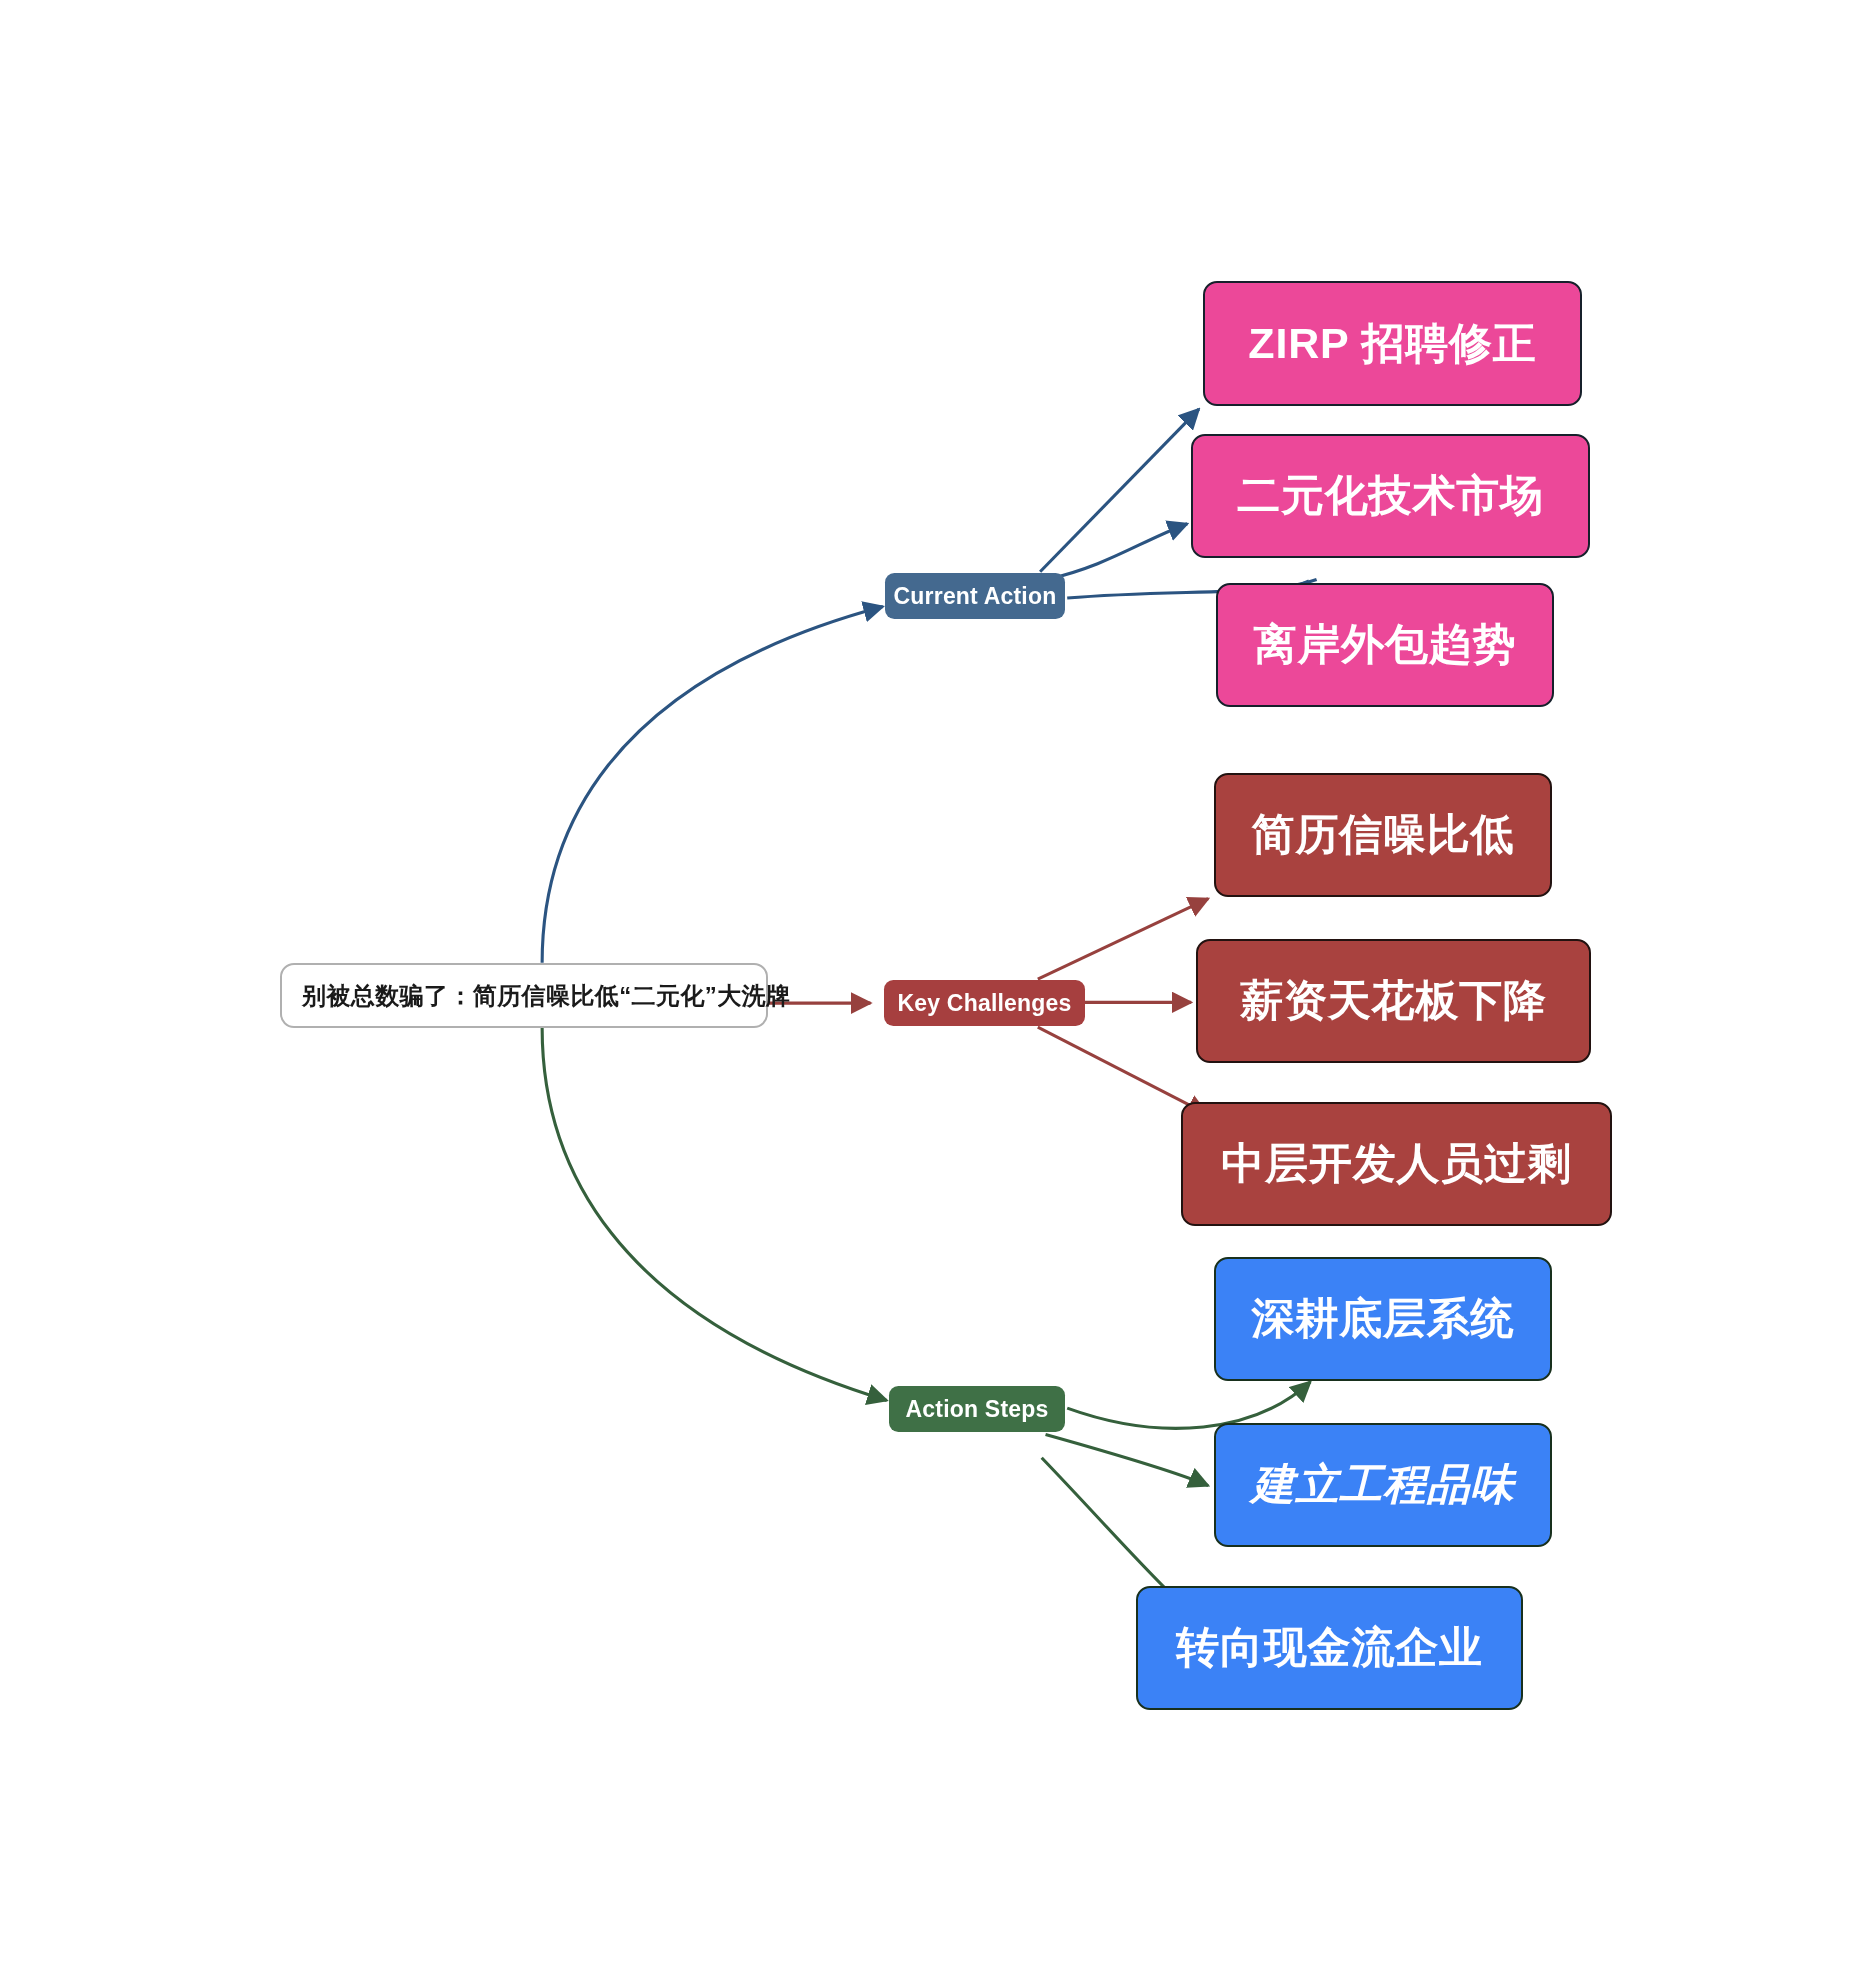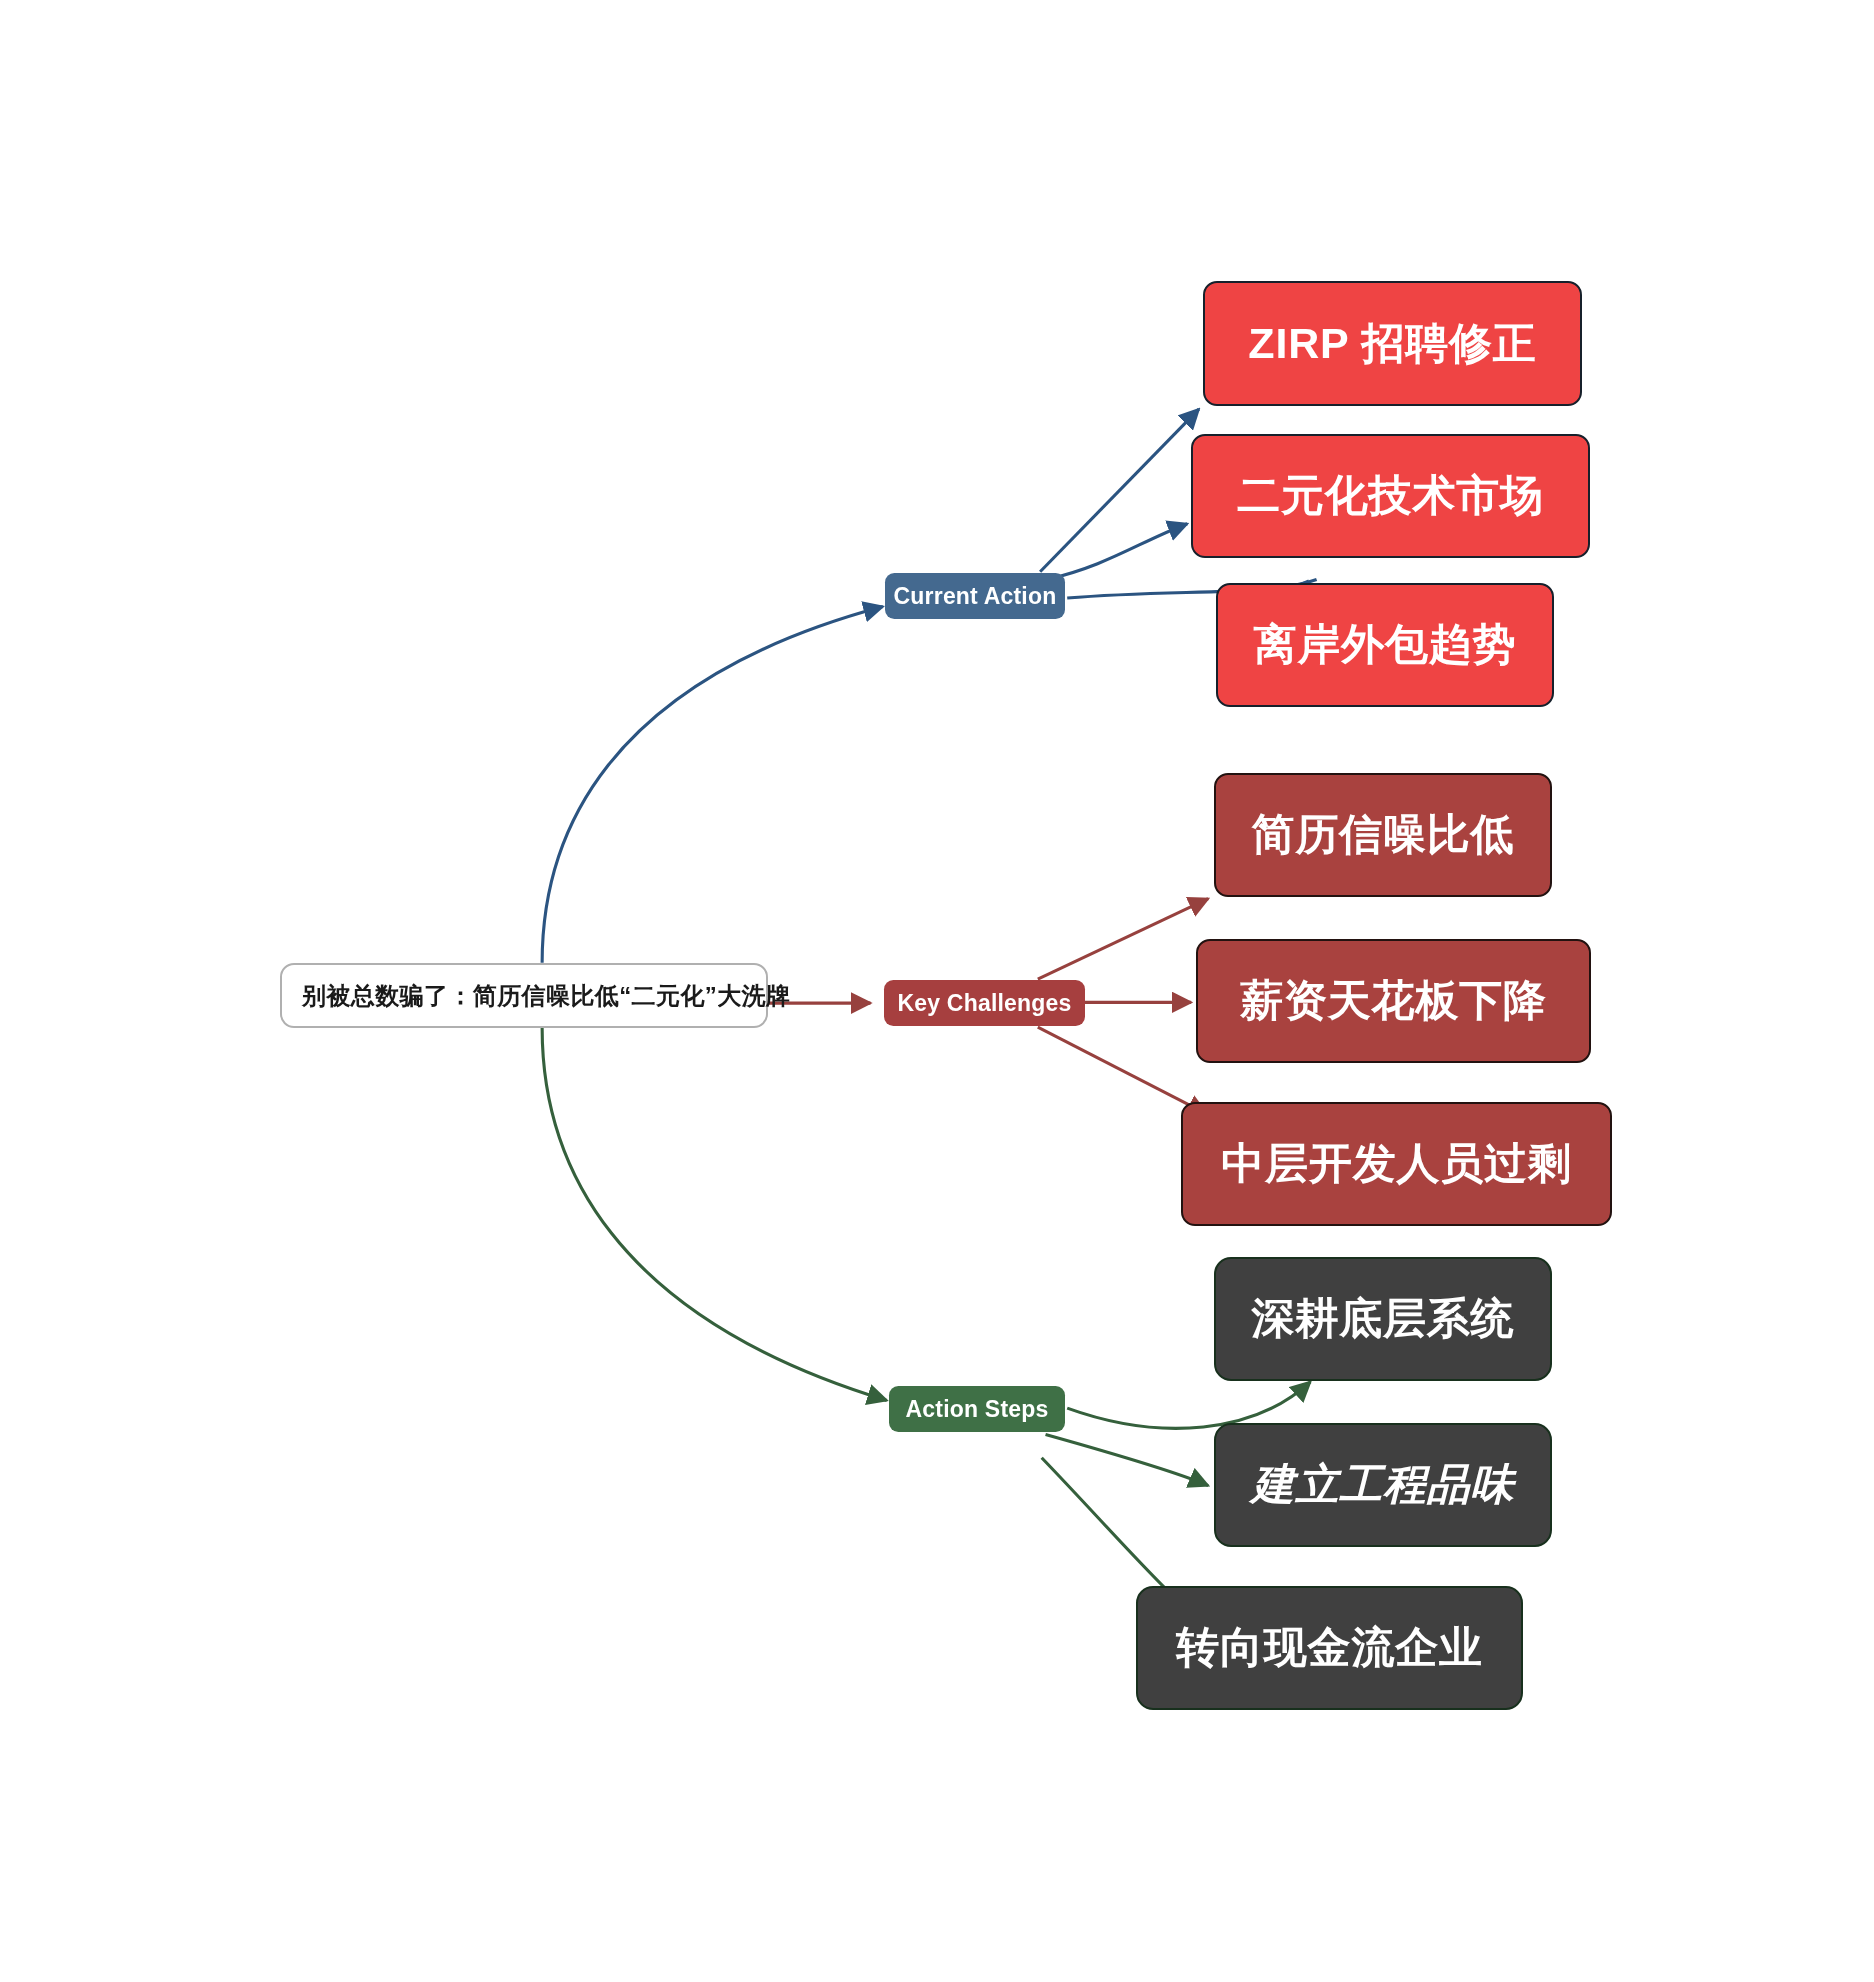--- a/index.html
+++ b/index.html
@@ -76,23 +76,23 @@
   .node-leaf {
     border-radius: 14px;
     border: 2.3px solid #13171c;
   }
   .node-leaf .node-label {
     color: #ffffff;
     font-weight: bold;
     font-size: 43px;
     letter-spacing: 0.8px;
   }
-  .leaf-blue  { background: #ef4444; border-color: #16202b; }
+  .leaf-blue  { background: #ec4899; border-color: #16202b; }
   .leaf-red   { background: #a9423f; border-color: #221210; }
-  .leaf-green { background: #404040; border-color: #18301d; border-radius: 17px; }
+  .leaf-green { background: #3b82f6; border-color: #18301d; }
 </style>
 </head>
 <body>
 
 <div id="mindmap-canvas">
 
   <svg id="edge-layer" viewBox="0 0 2421 2560" xmlns="http://www.w3.org/2000/svg">
     <defs>
       <marker id="arrow-blue" viewBox="0 0 10 10" refX="9" refY="5" markerWidth="7" markerHeight="7" orient="auto-start-reverse">
         <path d="M 0 0 L 10 5 L 0 10 z" fill="#2b5481"></path>

